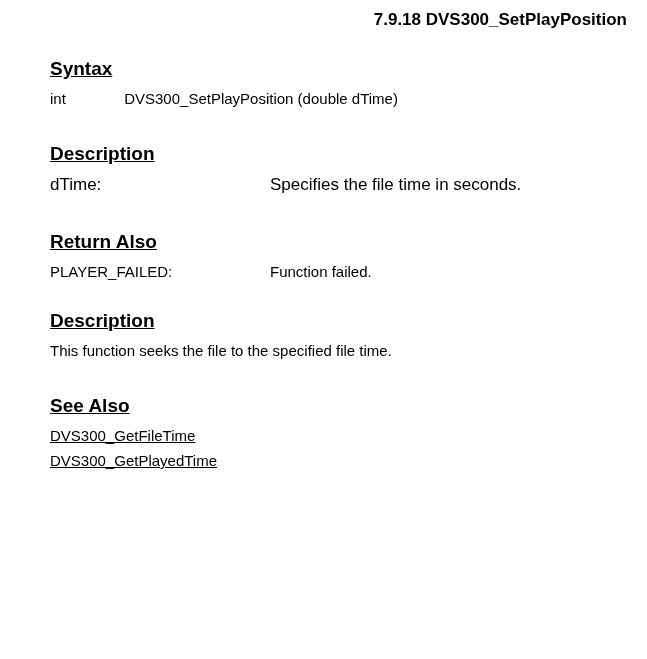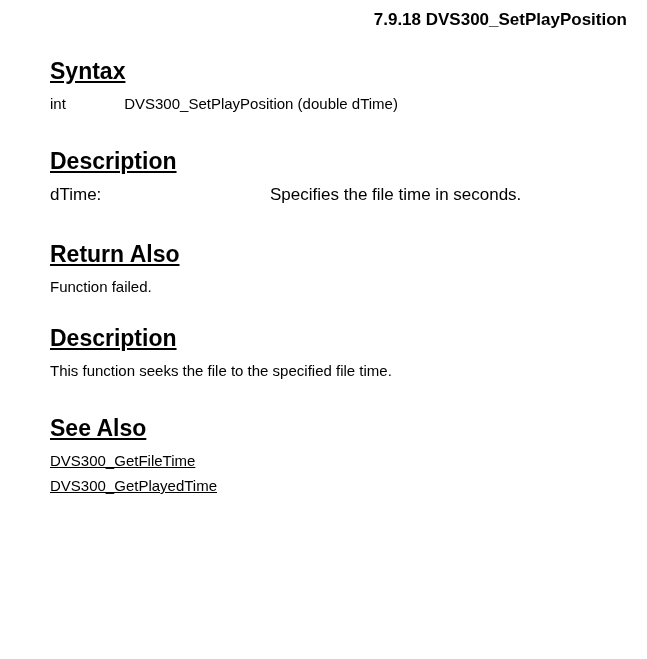--- a/index.html
+++ b/index.html
@@ -19,21 +19,21 @@
       font-weight: bold;
       font-size: 17px;
       margin-bottom: 28px;
       text-align: right;
     }
     .content {
       margin-left: 30px;
     }
     .heading {
       font-weight: bold;
-      font-size: 23px;
+      font-size: 19px;
       text-decoration: underline;
       margin-bottom: 10px;
     }
     .syntax-line {
       font-size: 15px;
       margin-bottom: 36px;
     }
     .syntax-type {
       display: inline-block;
       width: 70px;
@@ -82,20 +82,21 @@
 
   <div class="heading">Description</div>
   <div class="param-row">
     <div class="param-name">dTime:</div>
     <div>Specifies the file time in seconds.</div>
   </div>
 
   <div class="heading">Return Also</div>
   <div class="return-block">
     <div class="return-row">
+      <div class="return-label">PLAYER_FAILED:</div>
       <div>Function failed.</div>
     </div>
   </div>
 
   <div class="heading">Description</div>
   <div class="desc-text">This function seeks the file to the specified file time.</div>
 
   <div class="heading">See Also</div>
   <div class="see-also-link">DVS300_GetFileTime</div>
   <div class="see-also-link">DVS300_GetPlayedTime</div>

